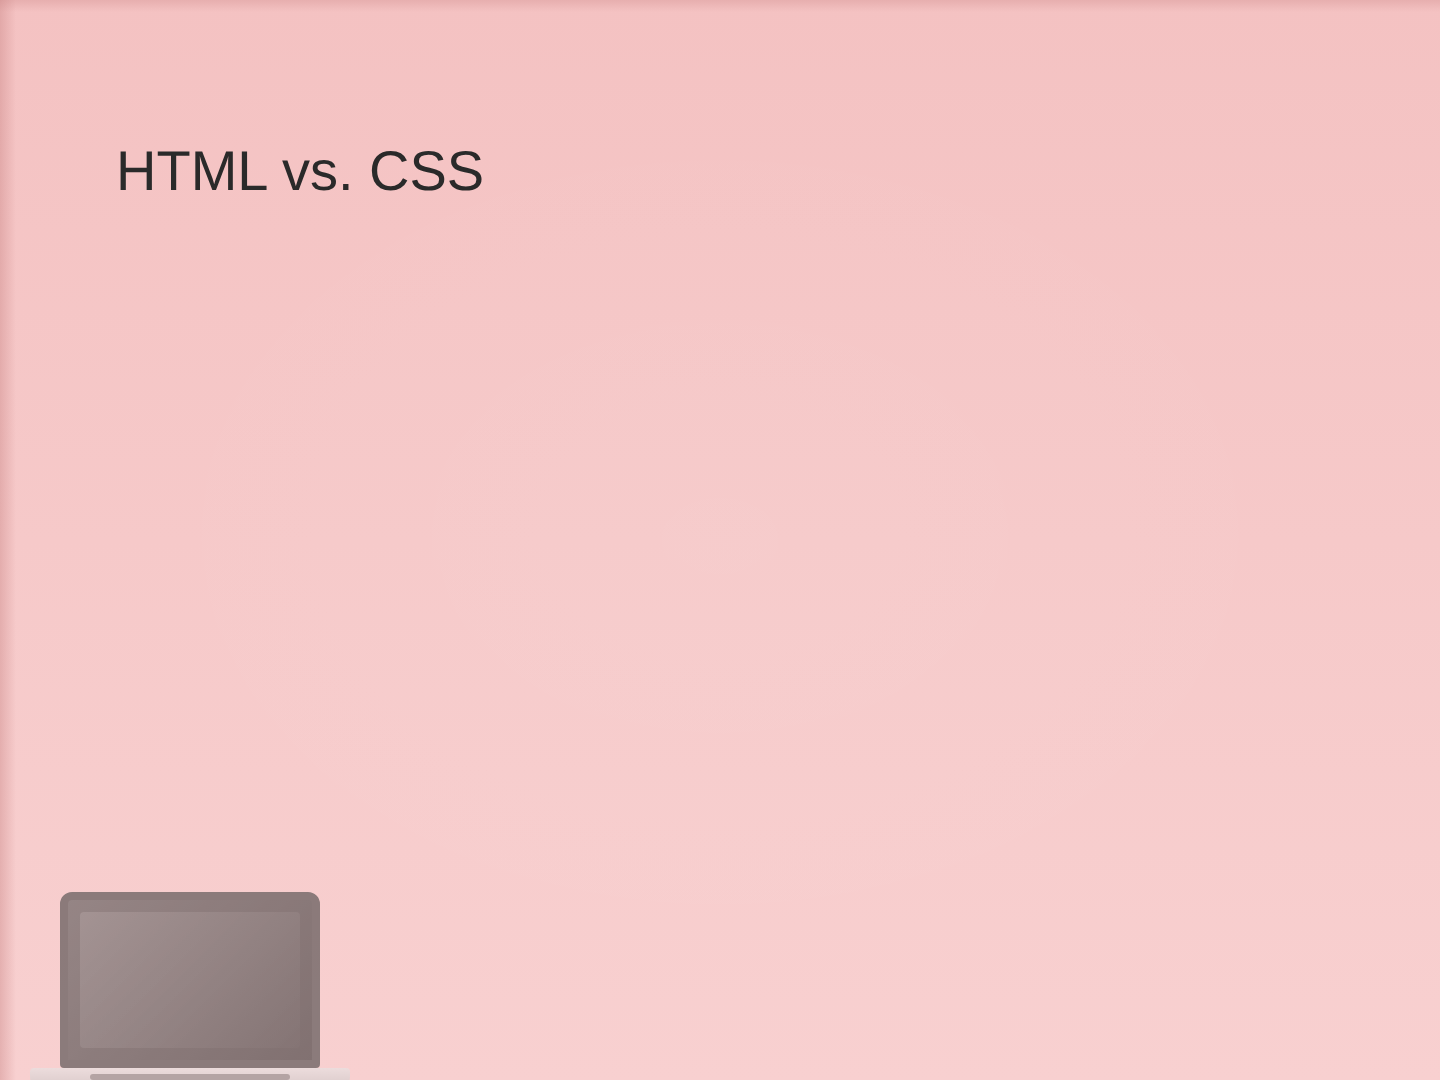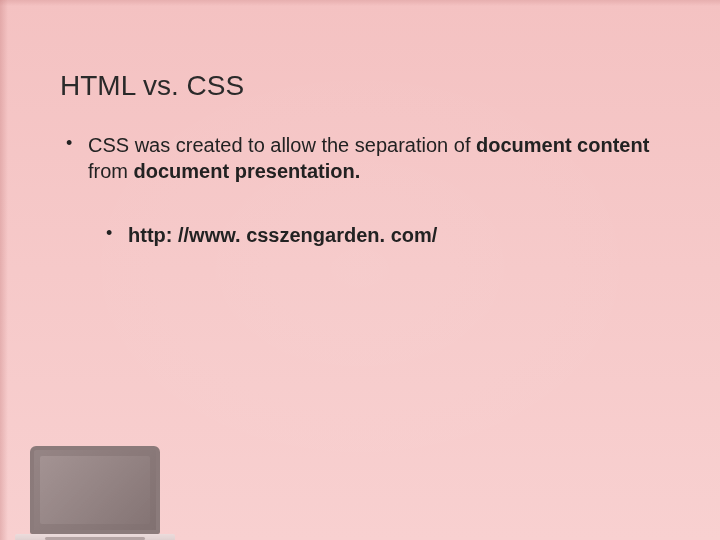--- a/index.html
+++ b/index.html
@@ -25,24 +25,23 @@
     }
     .slide-edge-top {
       position: absolute;
       left: 0;
       top: 0;
       width: 100%;
       height: 6px;
       background: linear-gradient(to bottom, rgba(200,130,130,0.3), transparent);
     }
     .content {
-      padding: 70px 42px 0 38px;
+      padding: 70px 42px 0 58px;
       position: relative;
       z-index: 2;
-      margin-left: 22px;
     }
     .title {
       font-size: 28px;
       font-weight: normal;
       color: #2a2a2a;
       margin-bottom: 30px;
     }
     .bullet-list {
       list-style: none;
     }
@@ -138,27 +137,19 @@
 </head>
 <body>
 
 <div class="slide-edge-left"></div>
 <div class="slide-edge-top"></div>
 <div class="watermark-overlay"></div>
 
 <div class="content">
   <h1 class="title">HTML vs. CSS</h1>
   <ul class="bullet-list">
-    <li>
-      <span>CSS was created to allow the separation of </span><span class="bold">document content</span><span> from </span><span class="bold">document presentation.</span>
-      <ul class="sub-list">
-        <li>
-          <span>http: //www. csszengarden. com/</span>
-        </li>
-      </ul>
-    </li>
   </ul>
 </div>
 
 <div class="laptop">
   <div class="laptop-screen"></div>
   <div class="laptop-base"></div>
 </div>
 
 </body></html>

